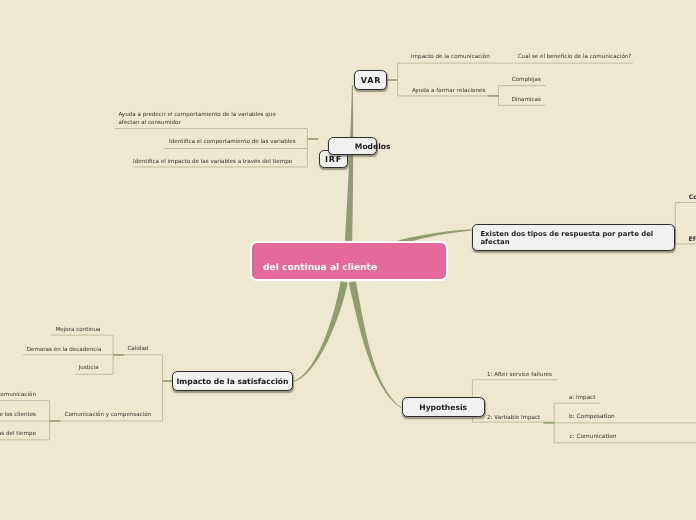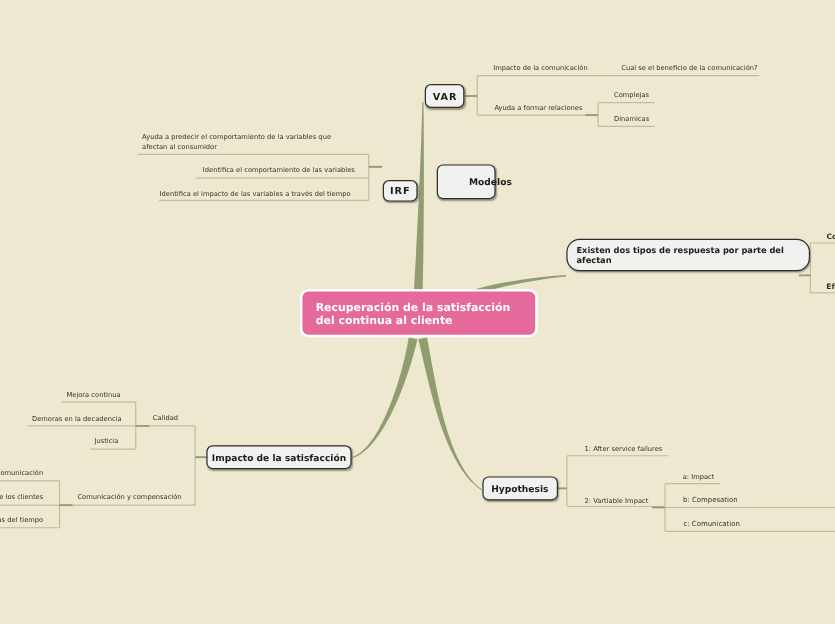--- a/index.html
+++ b/index.html
@@ -52,39 +52,39 @@
     </g>
     <g fill="#8F9D6F" stroke="none">
       <path d="M352.2 241.2 C353.3 200.1 353.6 130.0 352.9 85.0 L351.9 85.0 C351.0 130.0 347.5 199.9 345.0 240.8 Z"></path>
       <path d="M349.8 267.0 C386.4 244.4 432.5 234.2 471.6 230.4 L471.6 229.2 C431.5 231.8 383.6 239.6 346.2 261.0 Z"></path>
       <path d="M340.6 281.3 C335.3 314.4 317.0 373.5 293.3 381.1 L293.5 381.9 C319.0 374.5 340.7 315.6 347.8 282.7 Z"></path>
       <path d="M348.6 282.8 C358.3 322.7 369.9 387.4 401.4 408.6 L401.8 408.0 C372.1 386.6 363.7 321.3 355.8 281.2 Z"></path>
     </g>
   </svg>
 
   <div class="box central" style="left:249.8px;top:240.7px;width:198px;height:40px;font-size:9.1px;padding:0 0 0 11.3px;line-height:10.3px;">
-    <span style="position:relative;top:2px;"><span>Recuperación de la satisfacción</span><br><span>del continua al cliente</span></span>
+    <span style="position:relative;top:2px;"><br><span>del continua al cliente</span></span>
   </div>
 
   <div class="box rbox" style="left:354px;top:70.2px;width:33.1px;height:19.6px;font-size:8.1px;letter-spacing:0.8px;text-indent:0.8px;">
     <span>VAR</span>
   </div>
   <div class="box rbox" style="left:318.5px;top:129.6px;width:29.3px;height:18.6px;font-size:8.1px;letter-spacing:0.8px;text-indent:0.8px;margin-top:20px;">
     <span>IRF</span>
   </div>
-  <div class="box rbox" style="left:364px;top:137.2px;width:49.4px;height:29px;font-size:7.6px;padding-left:40px;">
+  <div class="box rbox" style="left:328px;top:137.2px;width:49.4px;height:18px;font-size:7.6px;padding-left:40px;">
     <span>Modelos</span>
   </div>
-  <div class="box rbox" style="left:471.6px;top:199px;width:203px;height:27.3px;font-size:6.9px;text-align:left;justify-content:flex-start;padding:0 0 0 7.8px;line-height:8.2px;border-radius:11px;">
+  <div class="box rbox" style="left:471.6px;top:224px;width:203px;height:27.3px;font-size:6.9px;text-align:left;justify-content:flex-start;padding:0 0 0 7.8px;line-height:8.2px;">
       <span style="position:relative;top:0.2px;"><span>Existen dos tipos de respuesta por parte del</span><br><span>afectan</span></span>
     </div>
   <div class="box rbox" style="left:172.3px;top:370.9px;width:120.4px;height:20px;font-size:7.6px;">
     <span style="position:relative;top:1px;">Impacto de la satisfacción</span>
   </div>
-  <div class="box rbox" style="left:401.7px;top:397.3px;width:63px;height:19.5px;font-size:7.6px;">
+  <div class="box rbox" style="left:401.7px;top:397.3px;width:83px;height:19.5px;font-size:7.6px;">
     <span>Hypothesis</span>
   </div>
 
   <div class="lbl" style="left:411px;top:54px;font-size:5.6px;">Impacto de la comunicación</div>
   <div class="lbl" style="left:517.7px;top:54px;font-size:5.6px;">Cual se el beneficio de la comunicación?</div>
   <div class="lbl" style="left:412px;top:88.3px;font-size:5.6px;">Ayuda a formar relaciones</div>
   <div class="lbl" style="left:511.7px;top:77px;font-size:5.6px;">Complejas</div>
   <div class="lbl" style="left:511.7px;top:96.6px;font-size:5.6px;">Dinamicas</div>
 
   <div class="lbl" style="left:118.4px;top:112.3px;font-size:5.6px;line-height:7.3px;"><span>Ayuda a predecir el comportamiento de la variables que</span><br><span>afectan al consumidor</span></div>

